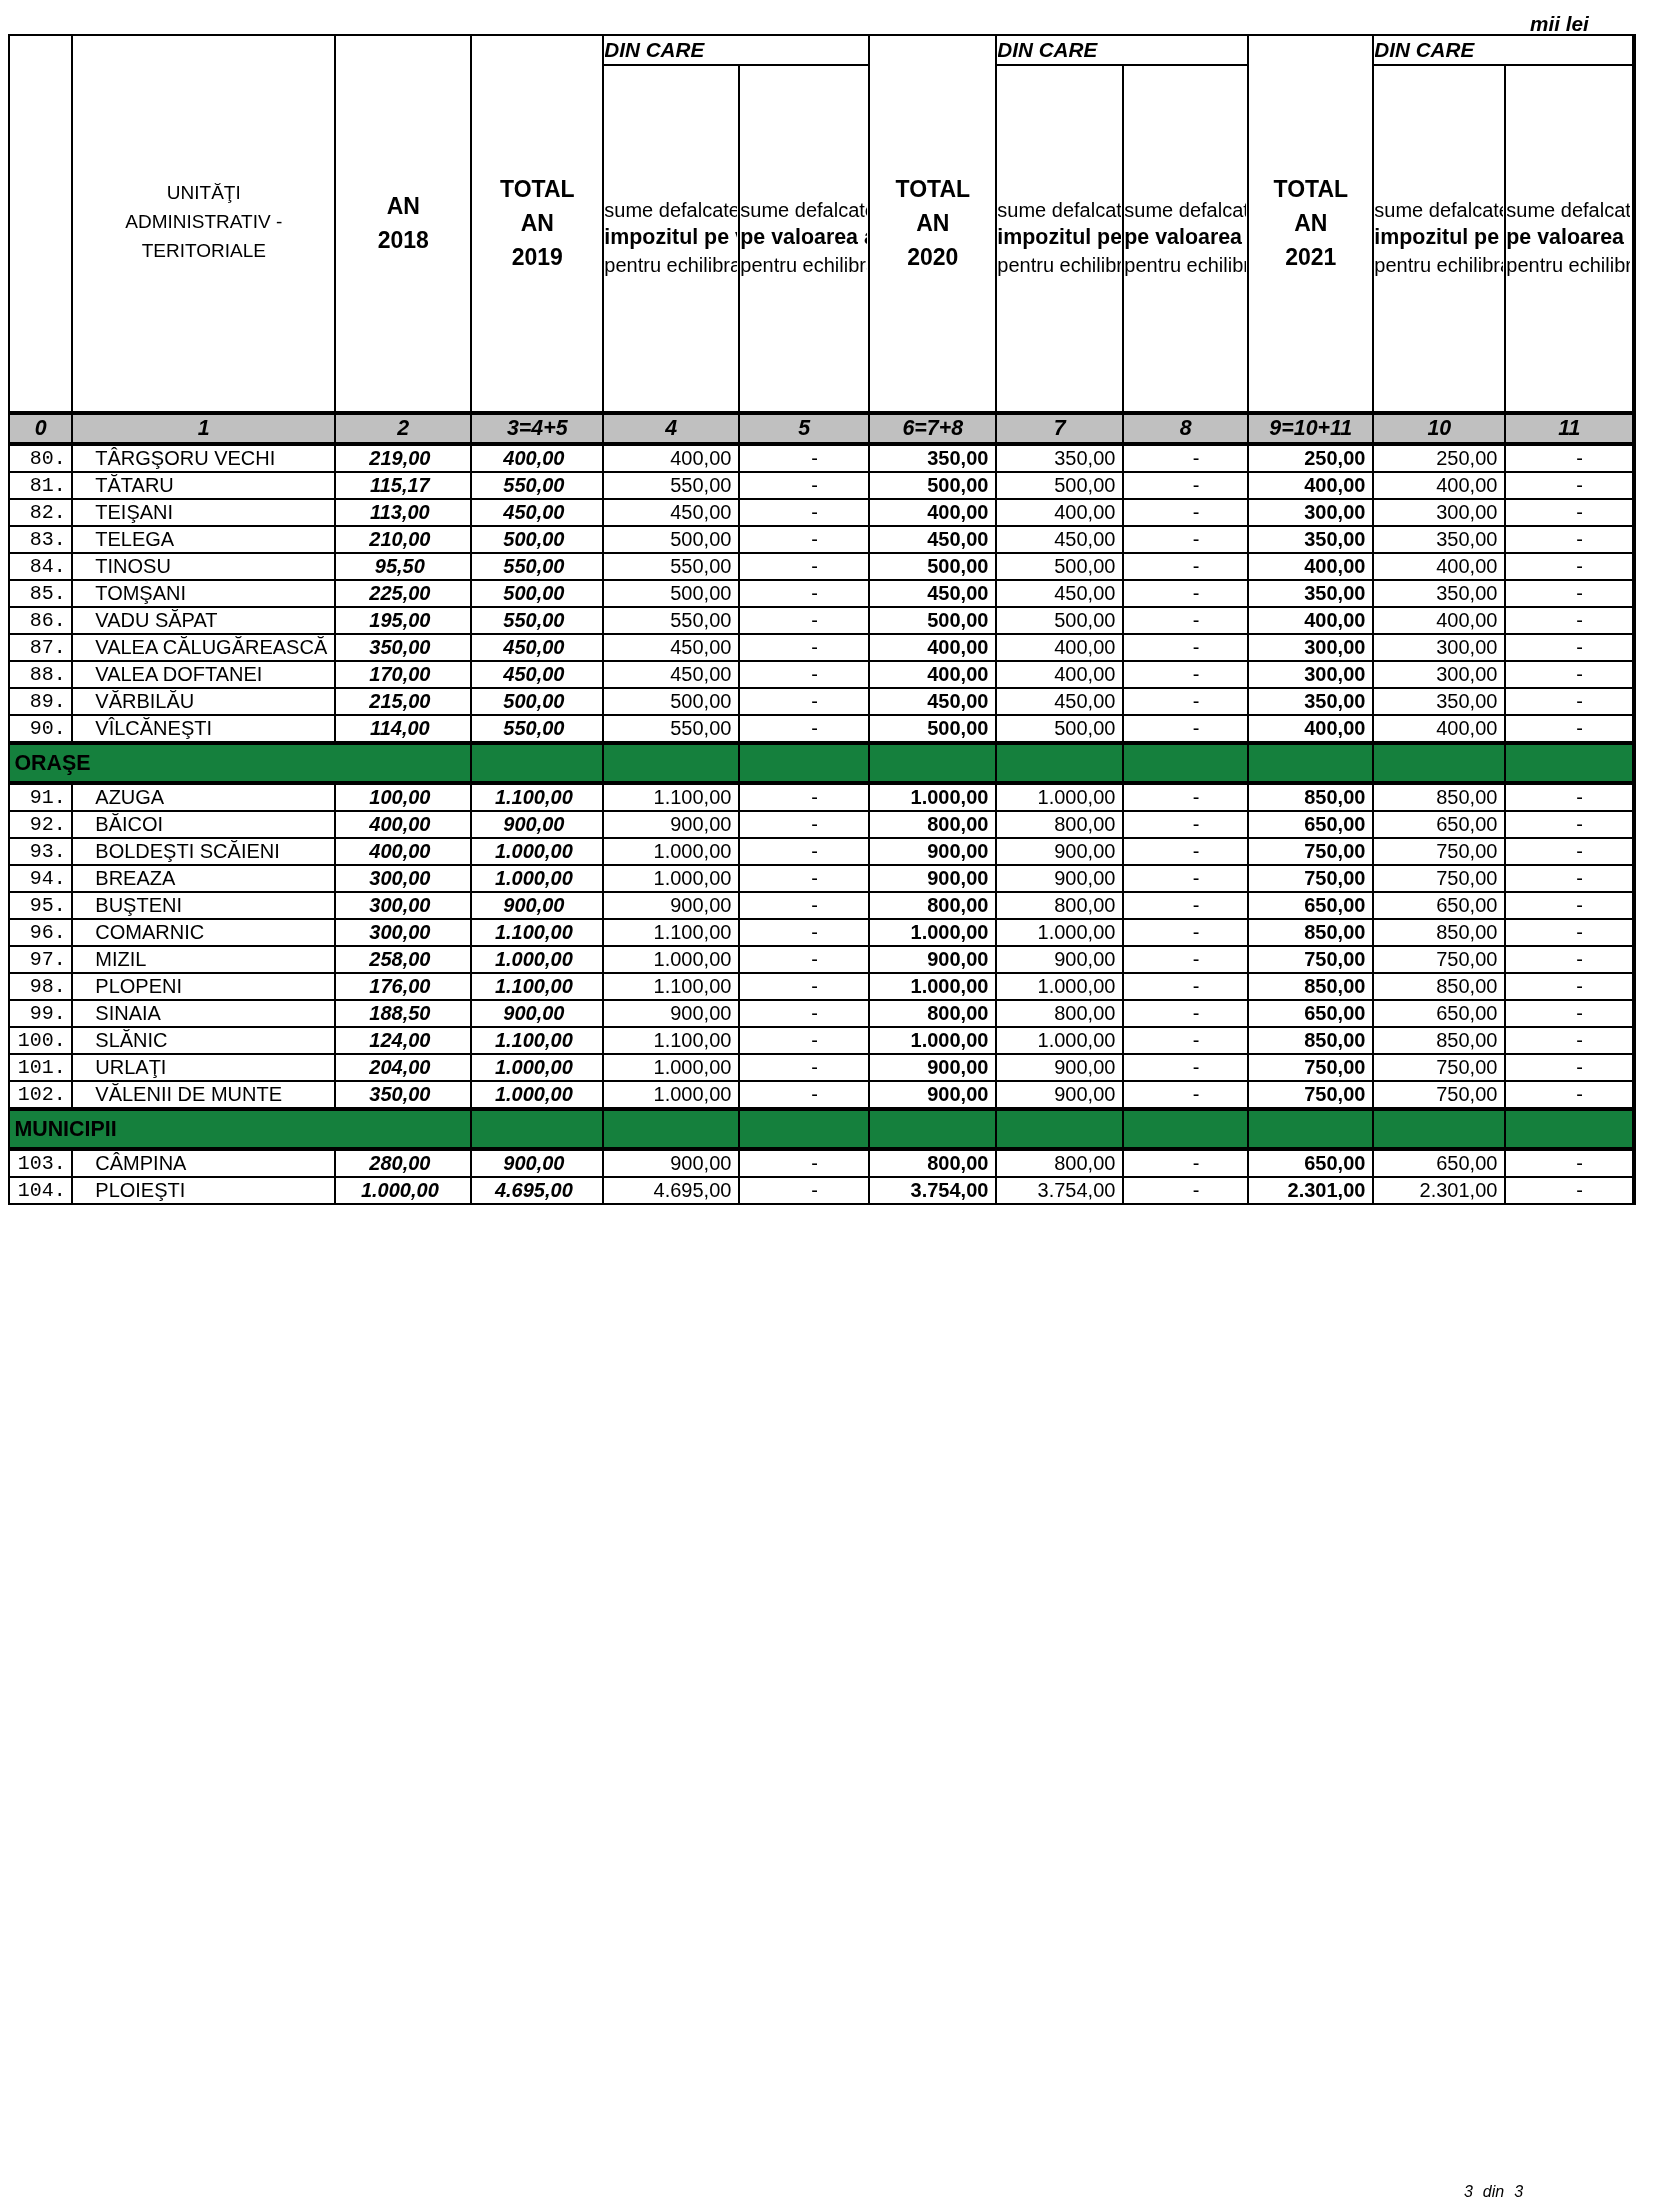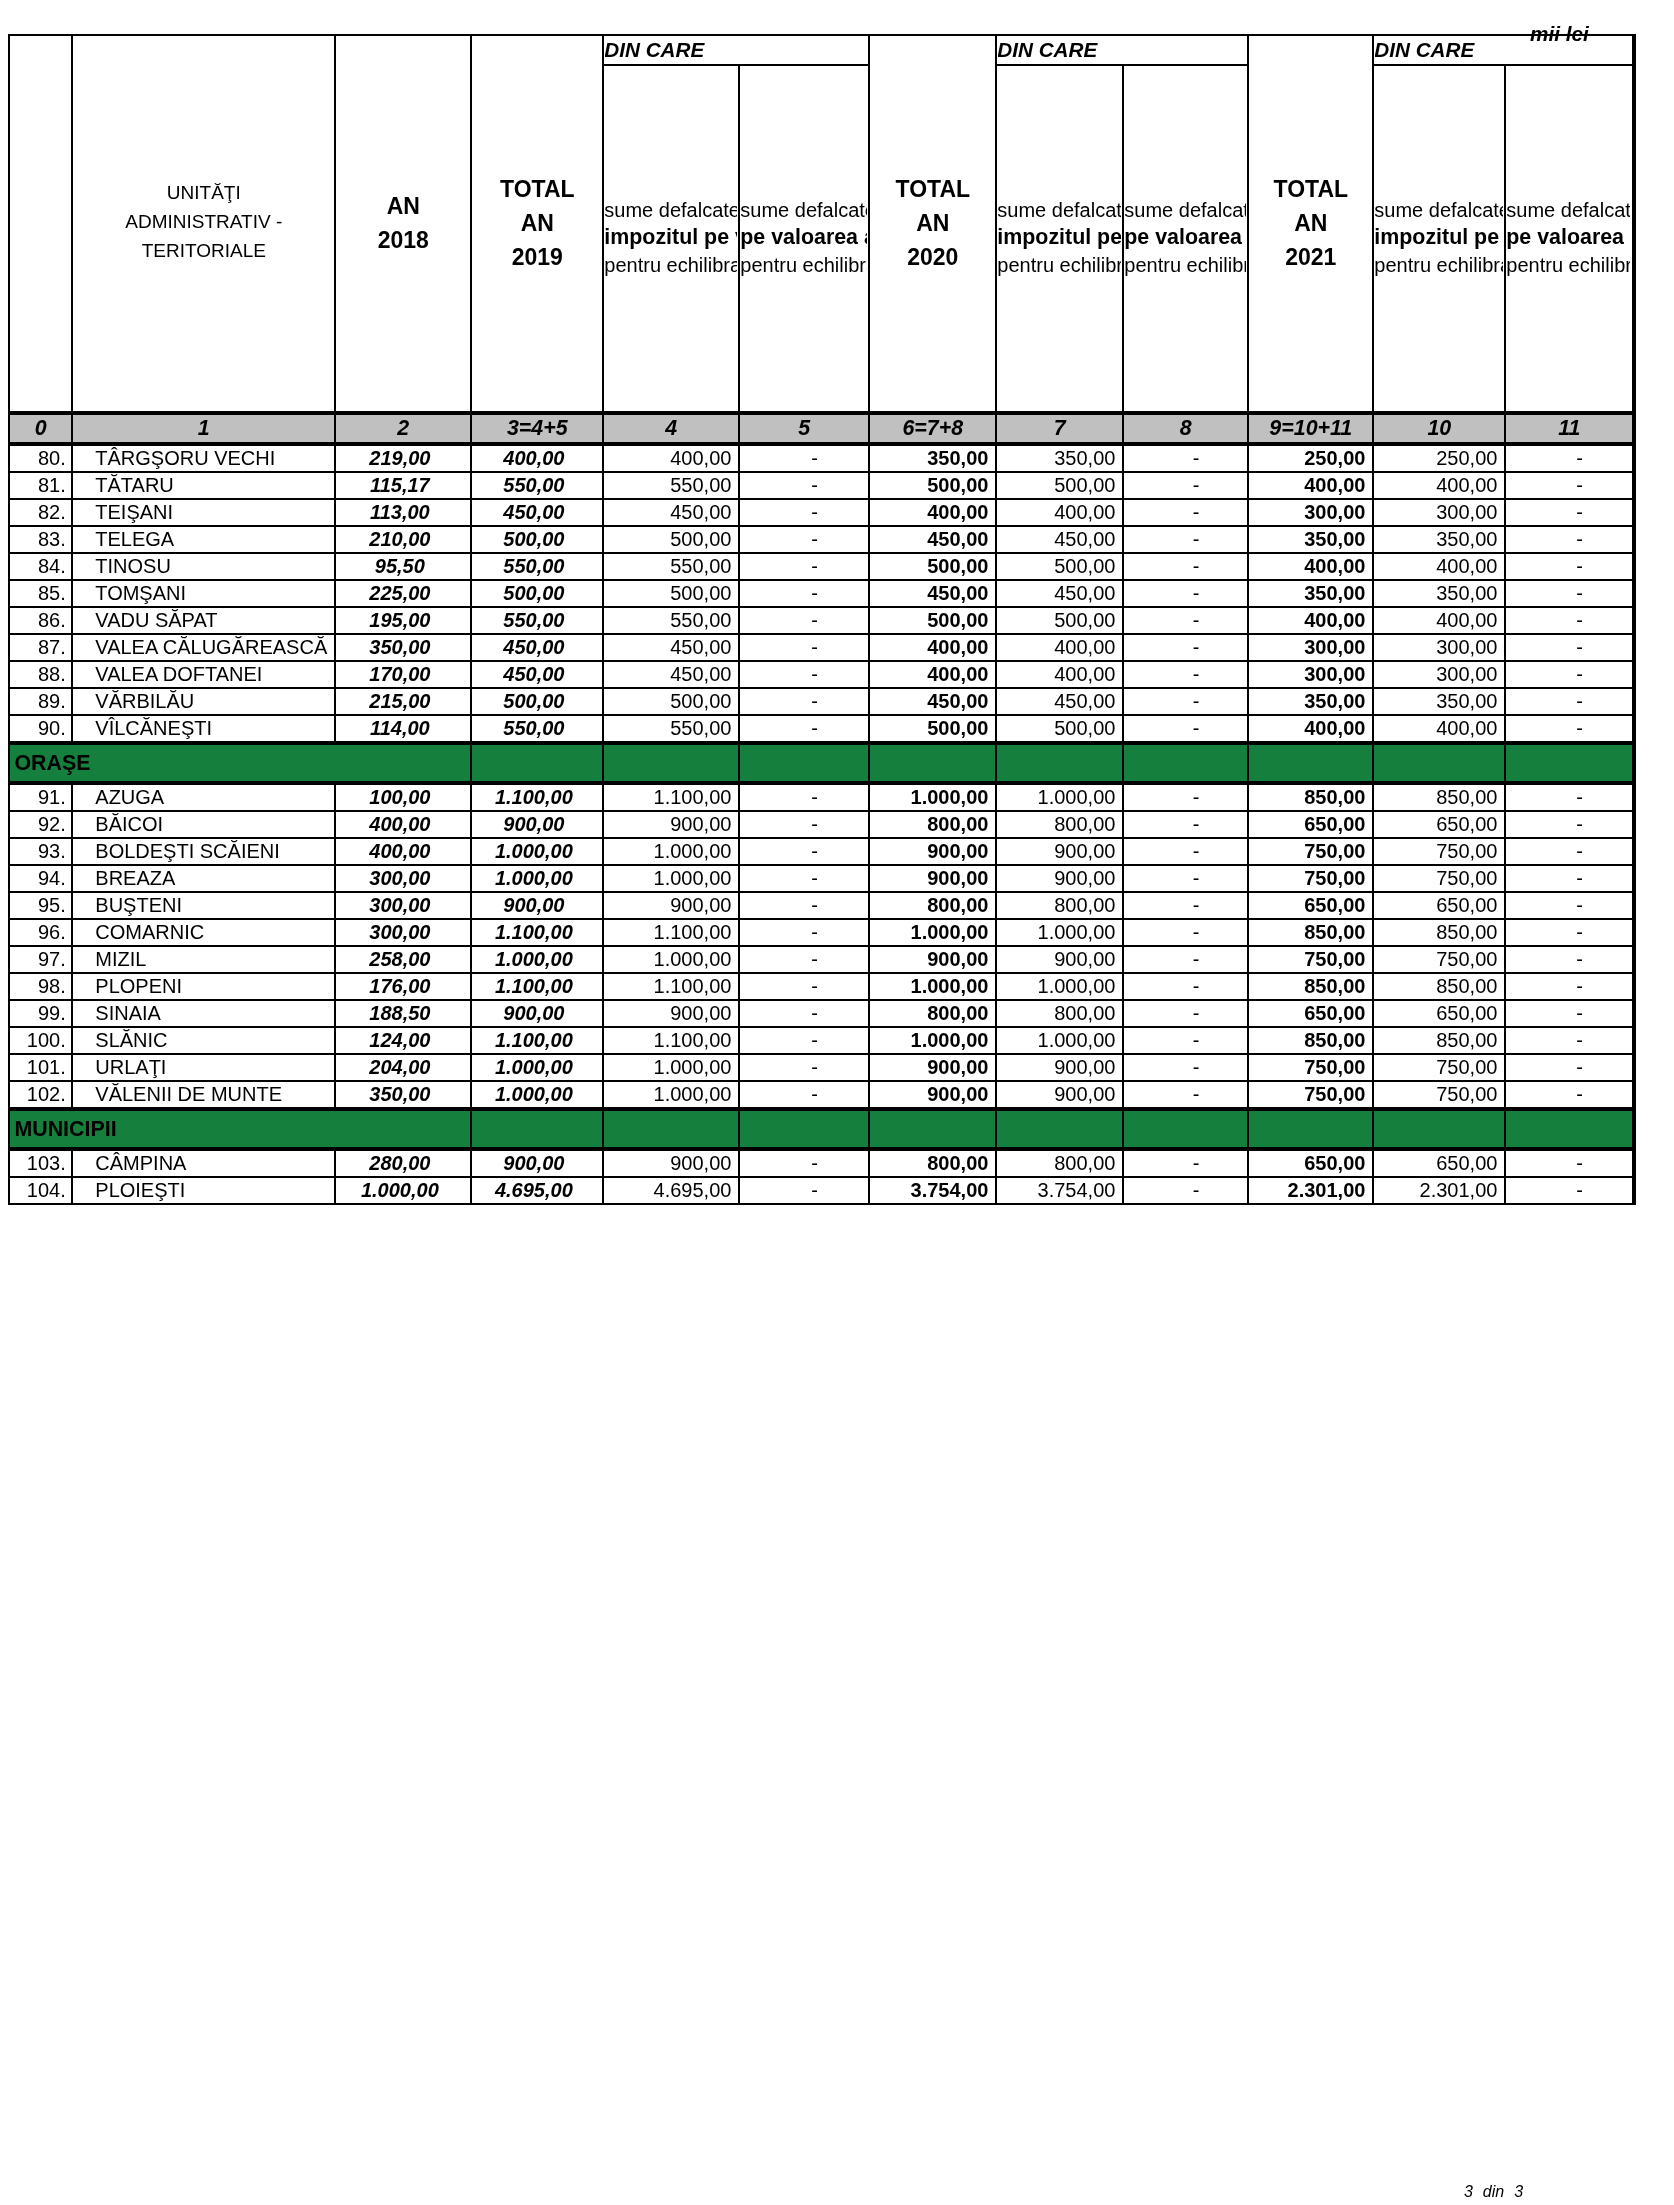--- a/index.html
+++ b/index.html
@@ -1,30 +1,30 @@
 <!DOCTYPE html>
 <html style="font-size:11px"><head>
 <meta charset="utf-8">
 <style>
   html, body { margin:0; padding:0; background:#ffffff; }
   body { width:1675px; height:2205px; position:relative; font-family:"Liberation Sans", sans-serif; color:#000; overflow:hidden; }
-  .unit { position:absolute; top:22px; left:1530px; font-weight:bold; font-style:italic; font-size:20.7px; }
+  .unit { position:absolute; top:12px; left:1530px; font-weight:bold; font-style:italic; font-size:20.7px; }
   table.main { position:absolute; left:8.3px; top:34px; border-collapse:collapse; table-layout:fixed; width:1624px; }
   table.main td, table.main th { border:2.1px solid #000; padding:0; overflow:hidden; white-space:nowrap; }
   col.c0{width:63px} col.c1{width:263px} col.c2{width:136px} col.c3{width:132px}
   col.c4{width:136px} col.c5{width:130px} col.c6{width:127px} col.c7{width:127px}
   col.c8{width:125px} col.c9{width:125px} col.c10{width:132px} col.c11{width:129px}
   th { font-weight:normal; vertical-align:middle; text-align:center; font-size:20px; line-height:27.6px;border-radius:7px; }
   th.big { font-weight:bold; font-size:23px; line-height:34px; }
   th.dincare { height:27.6px; text-align:left; font-style:italic; font-weight:bold; font-size:20.7px; padding-left:4.1px; border-bottom:4.1px solid #000; vertical-align:middle; }
   th.sub { height:345px; white-space:normal; padding:0 1.4px; line-height:27.6px; }
   th.sub b { font-size:21.4px; }
   tr.idx td { background:#c0c0c0; height:27.6px; text-align:center; font-weight:bold; font-style:italic; font-size:21.4px; border-top:4.8px solid #000; border-bottom:4.8px solid #000; }
   tr.row td { height:25px; font-size:20px; line-height:25px; }
-  tr.row td.nr { text-align:right; padding-right:5.5px; }
+  tr.row td.nr { text-align:right; padding-right:5.5px;font-family:Liberation Mono, monospace; }
   tr.row td.name { text-align:left; padding-left:22px; }
   tr.row td.num { text-align:right; padding-right:6.9px; }
   tr.row td.bi { font-weight:bold; font-style:italic;text-align:center; }
   tr.row td.b { font-weight:bold; }
   tr.row td.dash { text-align:center; padding-left:27.6px; }
   tr.sec td { background:#15803d; height:36px; font-weight:bold; font-size:21.4px; text-align:left; padding-left:4.1px; border-top:4.8px solid #000; border-bottom:4.8px solid #000; }
   .thick-r { border-right:4.1px solid #000 !important; }
   .footer { position:absolute; top:2183px; left:1464px; font-style:italic; font-size:16px; word-spacing:5.5px; }
 </style>
 </head>

